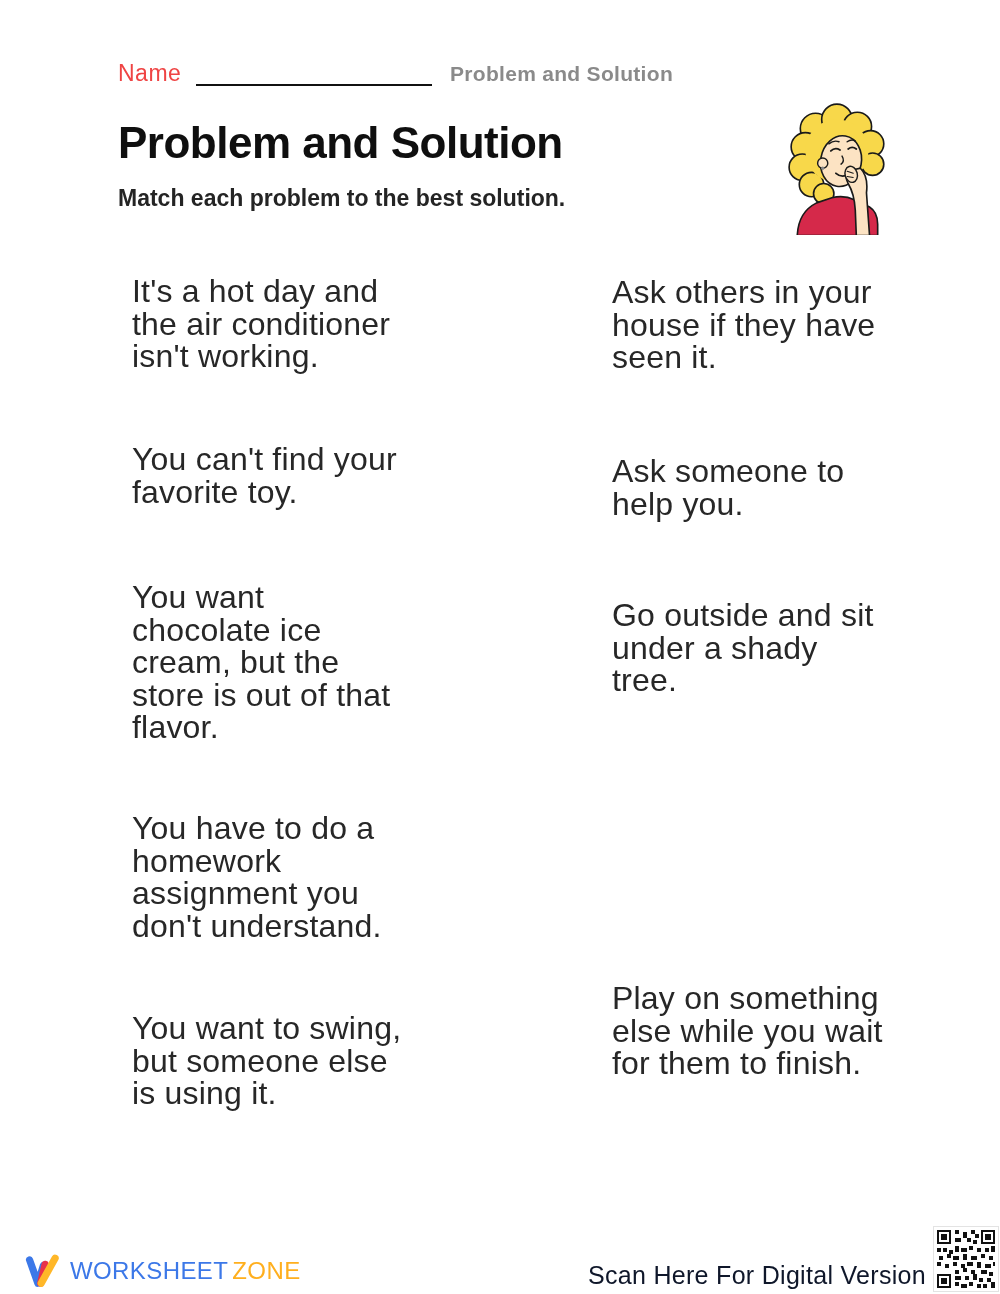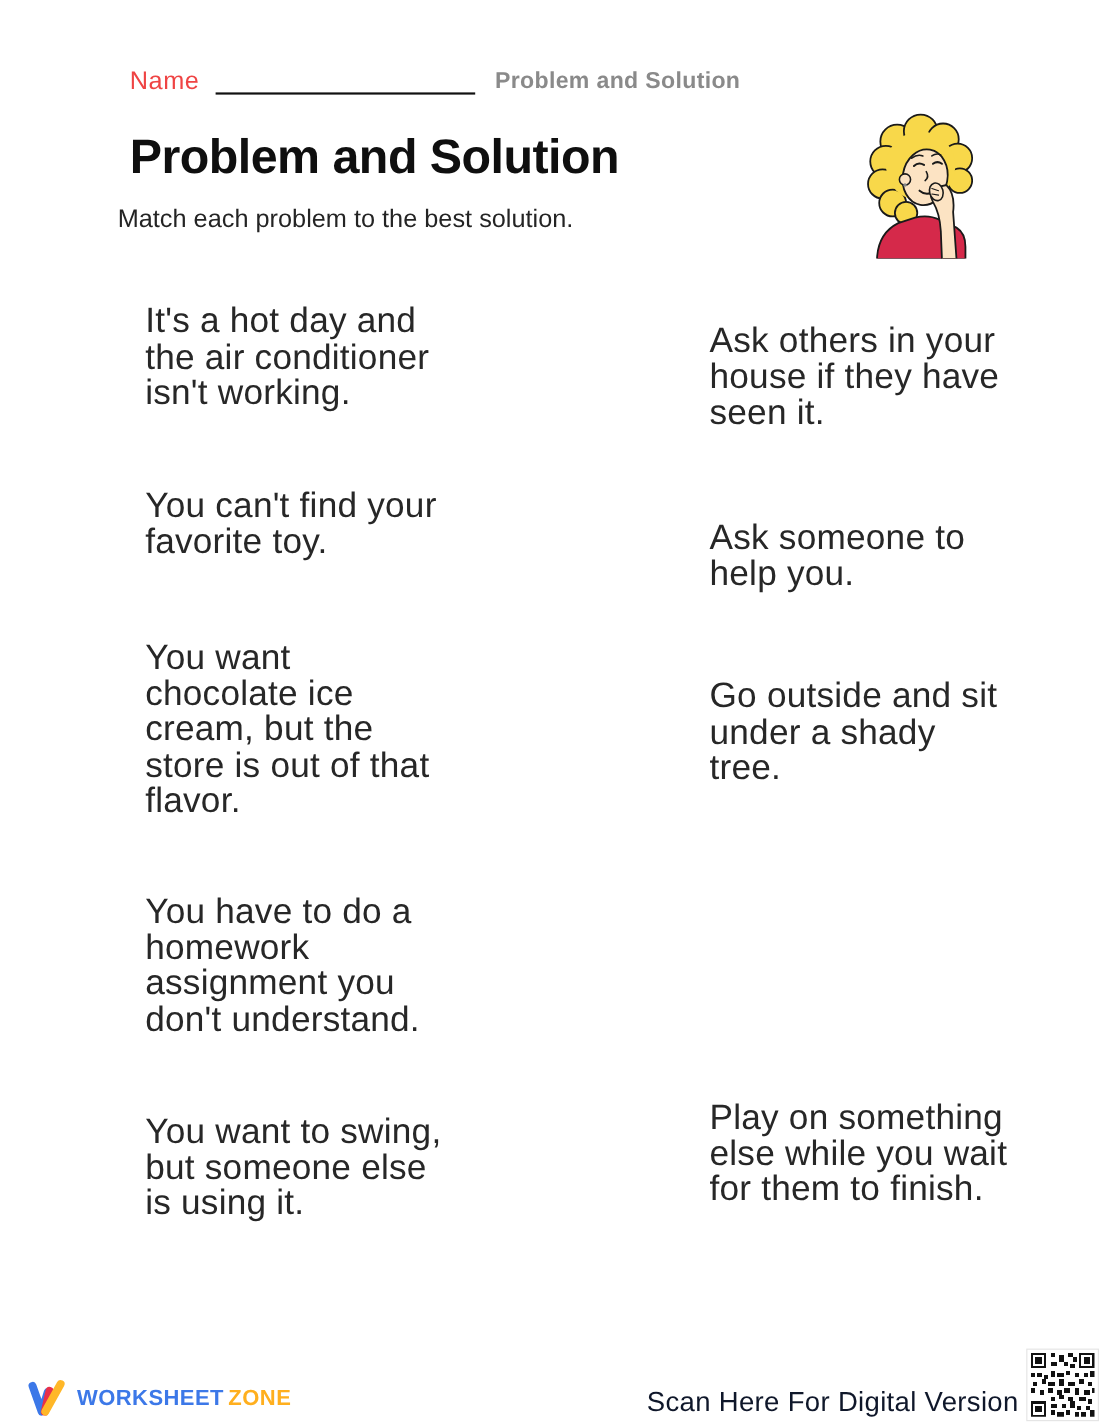--- a/index.html
+++ b/index.html
@@ -28,41 +28,41 @@
     font-size:21px;font-weight:bold;color:#8a8a8a;letter-spacing:.3px;
   }
 
   
   .page-title{
     position:absolute;left:118px;top:118px;
     font-size:44px;font-weight:bold;color:#0f0f0f;
     letter-spacing:-.5px;
   }
   .instructions{
-    position:absolute;left:107px;top:185px;
-    font-size:23px;color:#242424;
+    position:absolute;left:118px;top:185px;
+    font-size:23px;color:#242424;font-weight:bold;
   }
 
   .girl{position:absolute;left:783px;top:98px;width:112px;height:138px;}
 
   
   .item{
     position:absolute;
     font-size:32px;line-height:32.5px;color:#272727;
     white-space:pre-line;letter-spacing:.2px;
   }
   .col-left{left:132px;width:300px;}
-  .col-right{left:645px;width:310px;margin-top:17px;}
+  .col-right{left:612px;width:310px;}
   .p1{top:275px;} .p2{top:443px;} .p3{top:581px;} .p4{top:812px;} .p5{top:1012px;}
   .s1{top:276px;} .s2{top:455px;} .s3{top:599px;} .s4{top:775px;} .s5{top:982px;}
 
   
   .logo{position:absolute;left:24px;top:1250px;display:flex;align-items:center;}
   .logo svg{width:40px;height:42px;}
-  .logo-text{font-size:20px;font-weight:bold;letter-spacing:.4px;margin-left:6px;}
+  .logo-text{font-size:24px;font-weight:normal;letter-spacing:.4px;margin-left:6px;}
   .logo-text .blue{color:#3C78E8;}
   .logo-text .orange{color:#FFAF1E;margin-left:4px;}
   .scan-label{
     position:absolute;left:588px;top:1261px;
     font-size:25px;color:#0f172a;letter-spacing:.3px;
   }
   .qr{
     position:absolute;left:933px;top:1226px;width:66px;height:66px;
     background:#fff;border:1px solid #e3e3e3;box-sizing:border-box;
     display:flex;align-items:center;justify-content:center;

